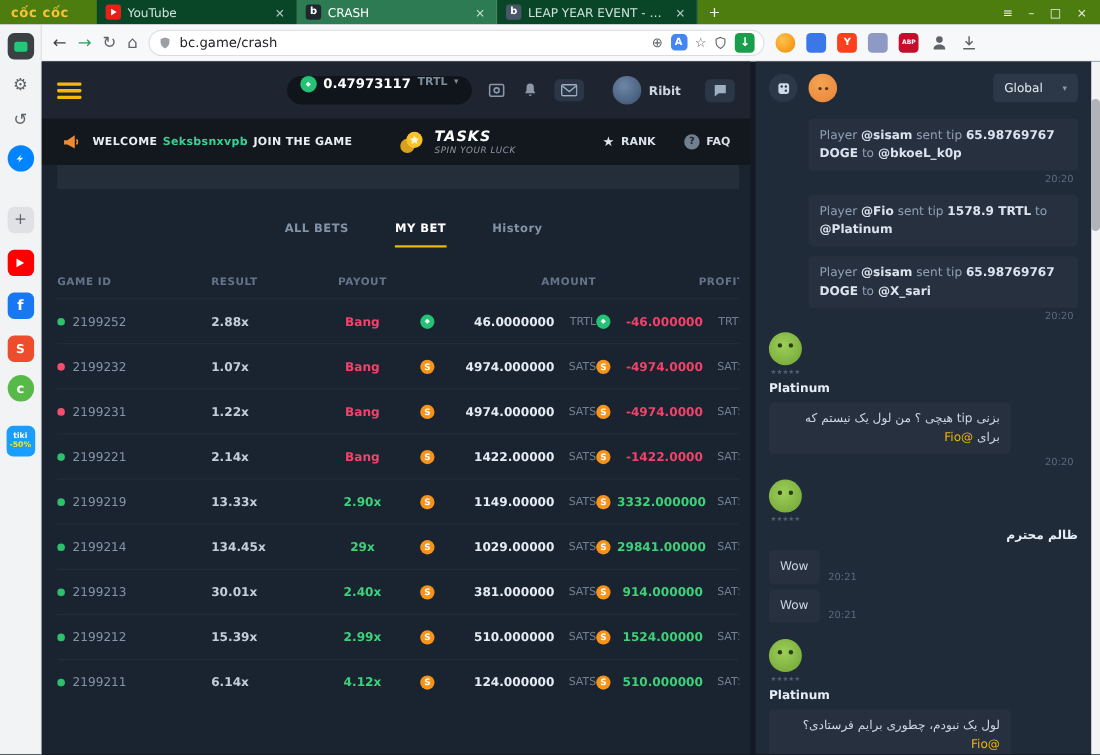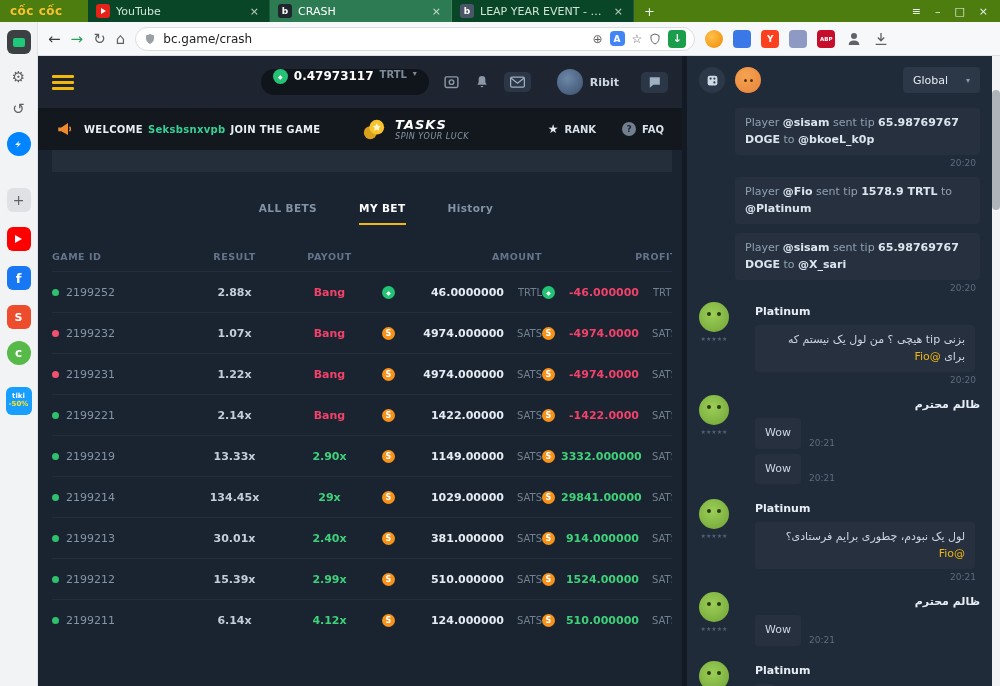--- a/index.html
+++ b/index.html
@@ -96,21 +96,21 @@
   .bet-tabs { margin-top:30px; display:flex; justify-content:center; gap:42px; flex:none;padding-left:32px; }
   .btab { font-size:10.5px; font-weight:bold; color:#8293a5; padding-bottom:9px; letter-spacing:0.4px; }
   .btab.active { color:#fff; border-bottom:2px solid #f0b90b; }
 
   .bets-table { margin:16px 10px 0 14px; flex:1; overflow:hidden; }
   .thead, .trow { display:grid; grid-template-columns:140px 85px 105px 160px 135px; align-items:center; }
   .thead { height:30px; }
   .thead div { font-size:9.5px; color:#64748a; font-weight:bold; letter-spacing:0.5px; }
   .trow { height:41px; border-top:1px solid #232d3b; }
   .h-id, .c-id { text-align:left; display:flex; align-items:center; gap:7px; }
-  .h-res, .c-res { text-align:center; }
+  .h-res, .c-res { text-align:left; }
   .h-pay, .c-pay { text-align:center; }
   .h-amt { text-align:right; }
   .h-prof { text-align:right; }
   .dot { width:7px; height:7px; border-radius:50%; flex:none; }
   .dot-g { background:#2fc06d; }
   .dot-r { background:#f2506e; }
   .gid { color:#8495a7; font-size:11px; }
   .c-res { color:#c3cedb; font-size:11px; font-weight:bold; }
   .c-pay { font-size:11px; font-weight:bold; }
   .c-pay.loss { color:#f2426a; }
@@ -134,21 +134,21 @@
   .room-pill .rname { color:#e3eaf2; font-size:11px; }
   .room-pill .caret { color:#8b99aa; font-size:8px; }
   .chat-scroll { flex:1; padding:4px 12px 0 12px; overflow:hidden; font-size:11px; }
 
   .tip-msg { margin-left:36px; margin-bottom:9px; }
   .tip-bubble { background:#27303f; border-radius:4px; padding:7px 10px; color:#8fa0b2; line-height:1.5; }
   .tip-bubble b { color:#dbe4ee; font-weight:bold; }
   .time { font-size:9px; color:#5c6b7d; text-align:right; margin:3px 4px 0 0; }
   .time:empty { display:none; }
 
-  .umsg { display:flex; gap:26px; margin-bottom:10px; }
+  .umsg { display:flex; gap:1px; margin-bottom:10px;flex-direction:column; }
   .ucol { width:30px; flex:none; display:flex; flex-direction:column; align-items:center; }
   .avatar { width:30px; height:30px; border-radius:50%; position:relative; flex:none; }
   .av-green { background:radial-gradient(circle at 45% 40%, #9ccf57, #6fa236); }
   .avatar::before, .avatar::after { content:""; position:absolute; top:10px; width:4px; height:4px; border-radius:50%; background:#2c3a14; }
   .avatar::before { left:8px; } .avatar::after { right:8px; }
   .lvl-stars { font-size:6px; color:#506072; margin-top:3px; white-space:nowrap; }
   .mbody { flex:1; min-width:0; }
   .mname { color:#e6edf4; font-size:11px; font-weight:bold; margin:3px 0 7px 0; }
   .bubble { display:inline-block; background:#27303f; border-radius:4px; padding:7px 10px; color:#ccd6e1; line-height:1.5; max-width:230px; }
   .mention { color:#edb50e; }

